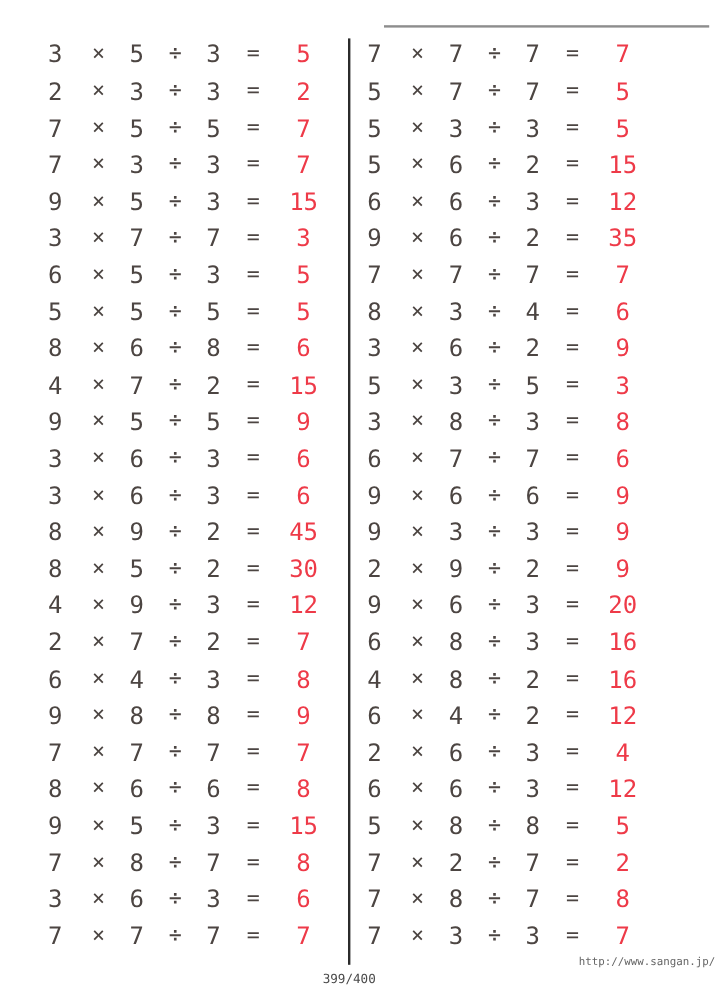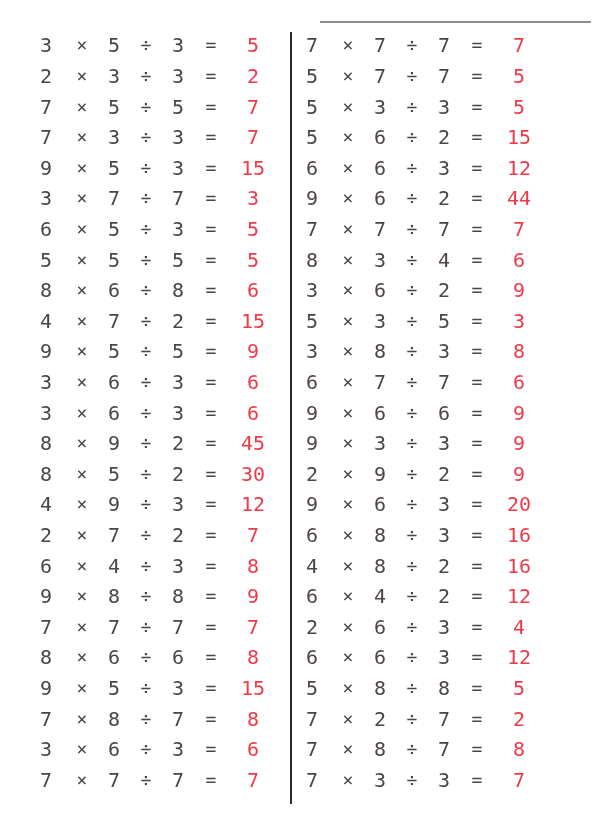--- a/index.html
+++ b/index.html
@@ -370,21 +370,21 @@
     <span class="cell answer" style="color: rgb(238, 58, 72);">12</span>
   </div>
 
   <div class="eq-row">
     <span class="cell" style="color: rgb(76, 69, 66);">9</span>
     <span class="cell op" style="color: rgb(76, 69, 66);">×</span>
     <span class="cell" style="color: rgb(76, 69, 66);">6</span>
     <span class="cell op" style="color: rgb(76, 69, 66);">÷</span>
     <span class="cell" style="color: rgb(76, 69, 66);">2</span>
     <span class="cell op" style="color: rgb(76, 69, 66);">=</span>
-    <span class="cell answer" style="color: rgb(238, 58, 72);">44</span>
+    <span class="cell answer" style="color: rgb(238, 58, 72);">35</span>
   </div>
 
   <div class="eq-row">
     <span class="cell" style="color: rgb(76, 69, 66);">7</span>
     <span class="cell op" style="color: rgb(76, 69, 66);">×</span>
     <span class="cell" style="color: rgb(76, 69, 66);">7</span>
     <span class="cell op" style="color: rgb(76, 69, 66);">÷</span>
     <span class="cell" style="color: rgb(76, 69, 66);">7</span>
     <span class="cell op" style="color: rgb(76, 69, 66);">=</span>
     <span class="cell answer" style="color: rgb(238, 58, 72);">7</span>
@@ -564,17 +564,19 @@
     <span class="cell" style="color: rgb(76, 69, 66);">7</span>
     <span class="cell op" style="color: rgb(76, 69, 66);">×</span>
     <span class="cell" style="color: rgb(76, 69, 66);">3</span>
     <span class="cell op" style="color: rgb(76, 69, 66);">÷</span>
     <span class="cell" style="color: rgb(76, 69, 66);">3</span>
     <span class="cell op" style="color: rgb(76, 69, 66);">=</span>
     <span class="cell answer" style="color: rgb(238, 58, 72);">7</span>
   </div>
 </div>
 
+  <div class="page-number">399/400</div>
 
   <div class="footer-copyright">
+    <div>http://www.sangan.jp/</div>
   </div>
 
 </div>
 
 </body></html>

